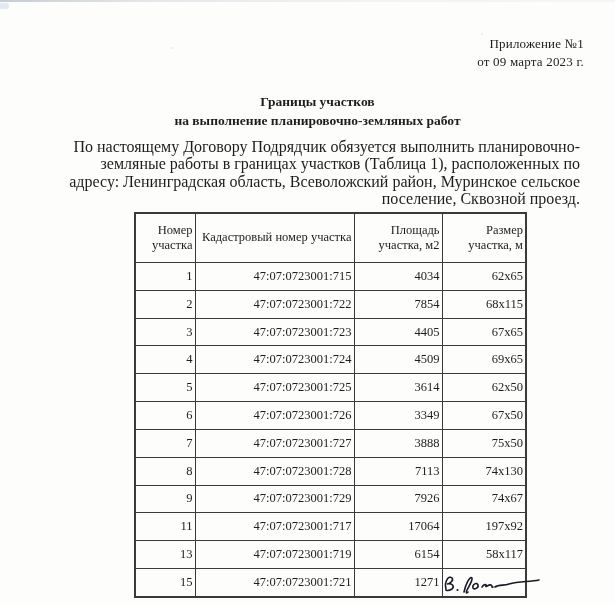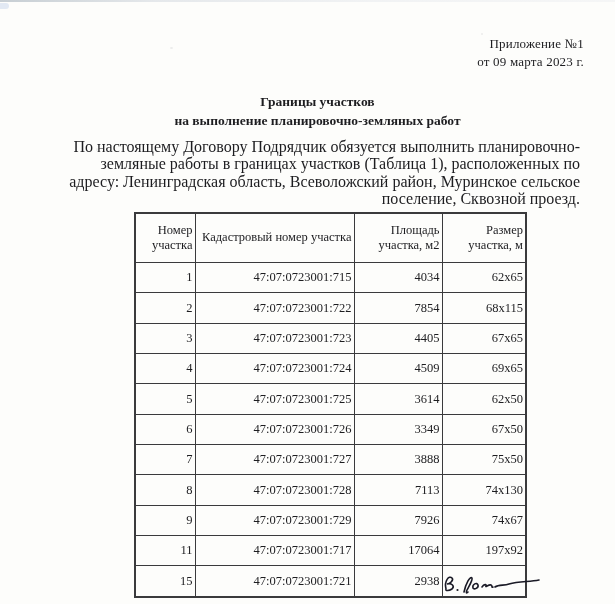--- a/index.html
+++ b/index.html
@@ -178,23 +178,29 @@
     <td>7926</td>
     <td>74x67</td>
   </tr>
         <tr>
     <td>11</td>
     <td>47:07:0723001:717</td>
     <td>17064</td>
     <td>197x92</td>
   </tr>
         <tr>
+    <td>13</td>
+    <td>47:07:0723001:719</td>
+    <td>6154</td>
+    <td>58x117</td>
+  </tr>
+        <tr>
     <td>15</td>
     <td>47:07:0723001:721</td>
-    <td>2938</td>
+    <td>1271</td>
     <td></td>
   </tr>
       </tbody>
   </table>
 
   <svg class="signature-svg" viewBox="0 0 105 28" fill="none" xmlns="http://www.w3.org/2000/svg">
     <g stroke="#1a1a26" stroke-width="1.6" stroke-linecap="round" fill="none">
       <path d="M5 18 C3 10, 8 4, 11 7 C13 9, 9 13, 6 13 C11 12, 14 15, 11 18 C8 20, 4 20, 5 18"></path>
       <circle cx="16.5" cy="19" r="1.1" fill="#1a1a26" stroke="none"></circle>
       <path d="M23 21 C25 12, 29 5, 31 7 C32 9, 28 15, 26 19 C25 21, 25 23, 27 21"></path>

